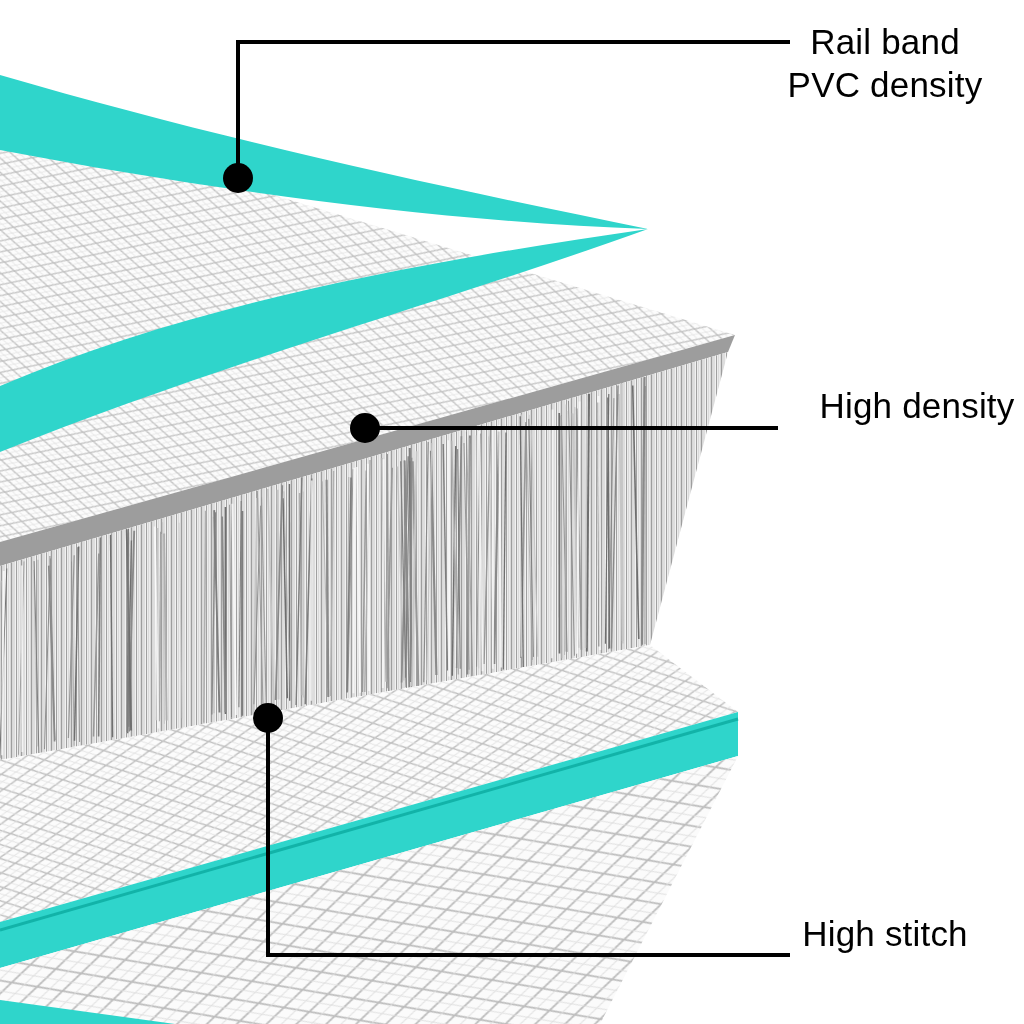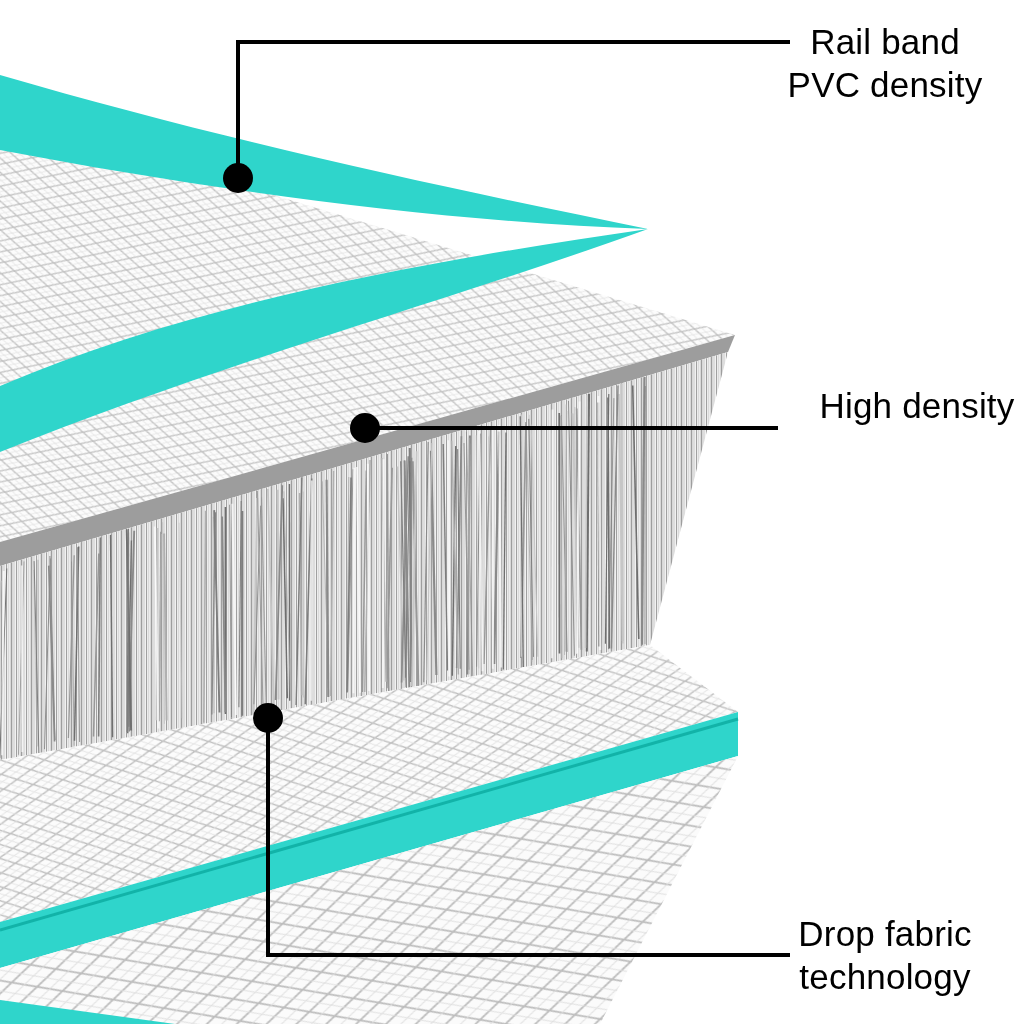--- a/index.html
+++ b/index.html
@@ -232,17 +232,16 @@
   </svg>
 
   <div class="label" id="label-rail-band">
     <span class="lline">Rail band</span>
     <span class="lline">PVC density</span>
   </div>
   <div class="label" id="label-high-density">
     <span class="lline">High density</span>
   </div>
   <div class="label" id="label-drop-stitch">
-    <span class="lline">Drop fabric</span>
-    <span class="lline">technology</span>
+    <span class="lline">High stitch</span>
   </div>
 
 </div>
 
 </body></html>

